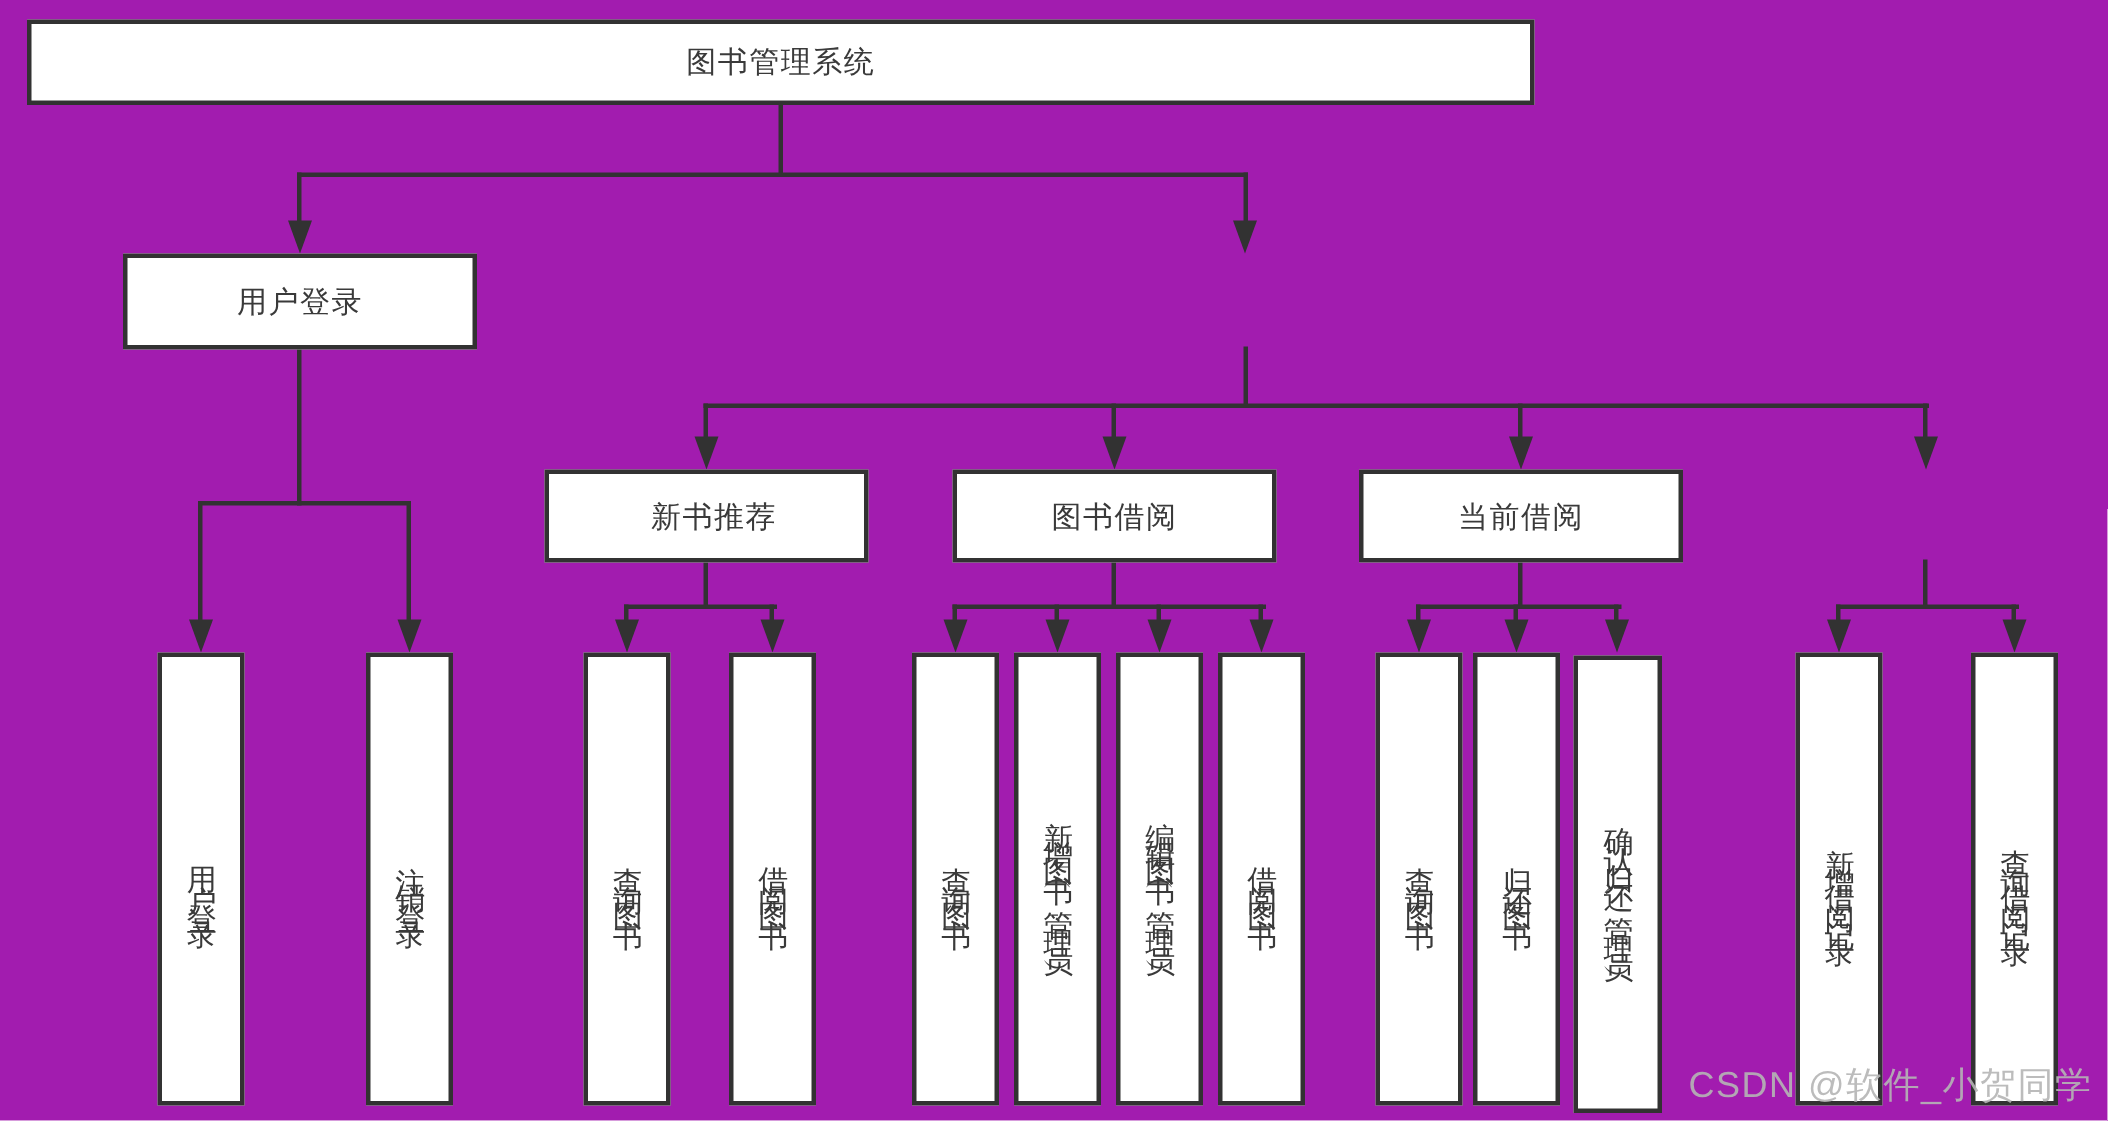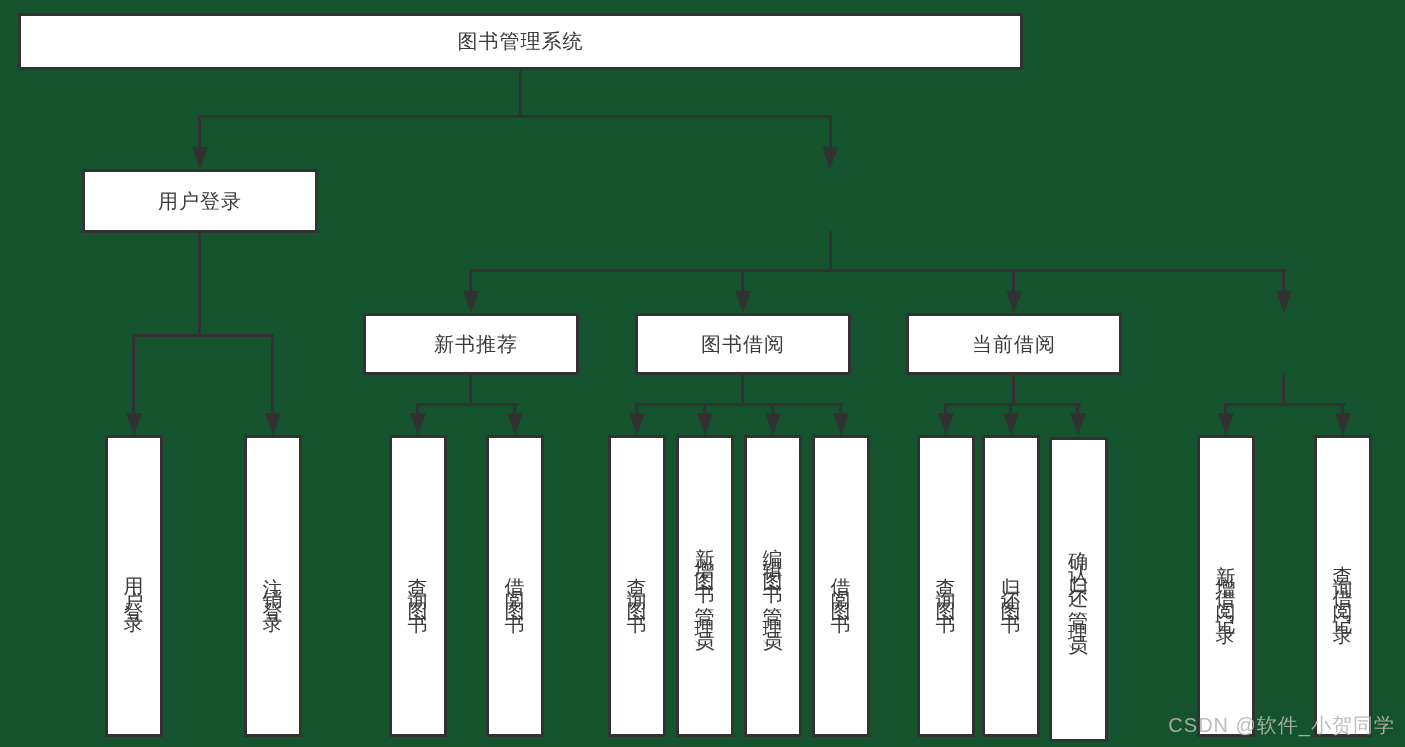--- a/index.html
+++ b/index.html
@@ -1,20 +1,20 @@
 <!DOCTYPE html>
 <html><head>
 <meta charset="utf-8">
 <style>
   html, body { margin: 0; padding: 0; background: #ffffff; }
   #canvas {
     position: relative;
     width: 1405px;
     height: 747px;
-    background: #14532d;
+    background: #a21caf;
     font-family: "Liberation Sans", "DejaVu Sans", sans-serif;
     overflow: hidden;
   }
   .node {
     position: absolute;
     background: #ffffff;
     border: 3px solid #323232;
     box-sizing: border-box;
     display: flex;
     align-items: center;
@@ -42,21 +42,21 @@
     height: 0;
     border-left: 8px solid transparent;
     border-right: 8px solid transparent;
     border-top: 22px solid #323232;
     z-index: 1;
   }
   .watermark {
     position: absolute;
     right: 10px;
     bottom: 8px;
-    font-size: 20px;
+    font-size: 24px;
     color: #b5b5b5;
     letter-spacing: 1px;
     z-index: 5;
     opacity: 0.9;
   }
 </style>
 </head>
 <body>
 
 <div id="canvas">

